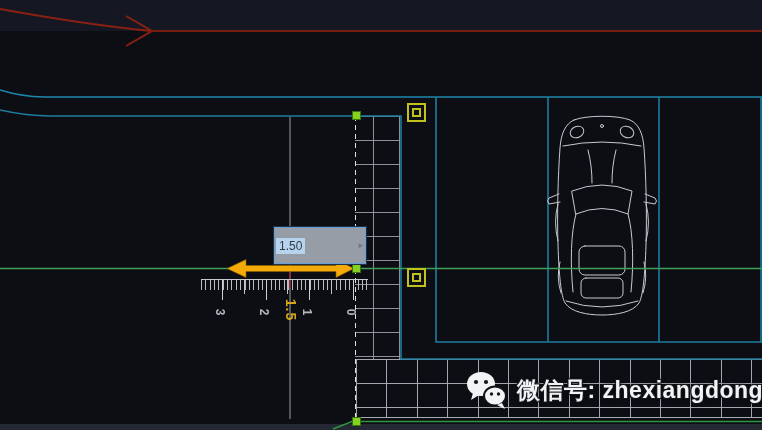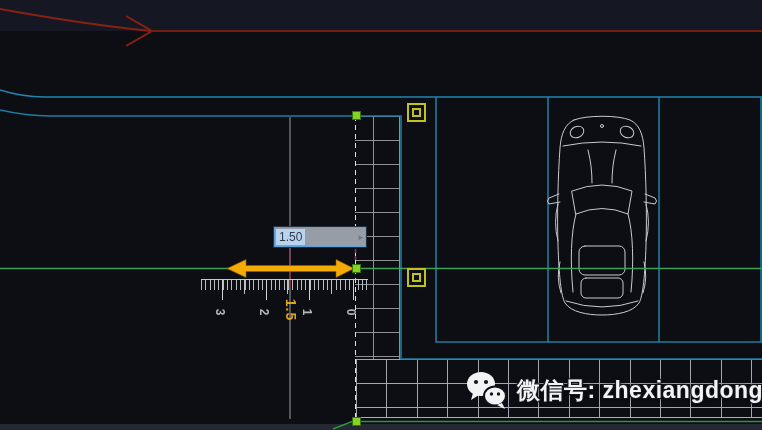--- a/index.html
+++ b/index.html
@@ -25,21 +25,21 @@
       repeating-linear-gradient(to right, rgba(170,174,182,.95) 0 1px, transparent 1px 30.4px),
       repeating-linear-gradient(to bottom, rgba(170,174,182,.95) 0 1px, transparent 1px 24px);
     border-bottom:1px solid rgba(170,174,182,.95);
     z-index:1;
   }
 
   svg.linework{left:0;top:0;z-index:2;}
 
   
   .dyn-input{
-    left:274px;top:227px;width:92px;height:20px;
+    left:274px;top:227px;width:92px;height:37px;
     background:#969da7;border:1px solid #639fd8;
     box-shadow:0 0 0 1px #22303f;box-sizing:border-box;
     display:flex;align-items:center;z-index:5;
   }
   .dyn-input .sel{
     background:#b7d3ee;color:#323b47;font-size:12px;line-height:16px;
     padding:0 3px;margin-left:1px;font-family:"Liberation Sans",sans-serif;
   }
   .dyn-input .in-arrow{
     margin-left:auto;margin-right:2px;color:#6f7680;font-size:9px;line-height:1;

